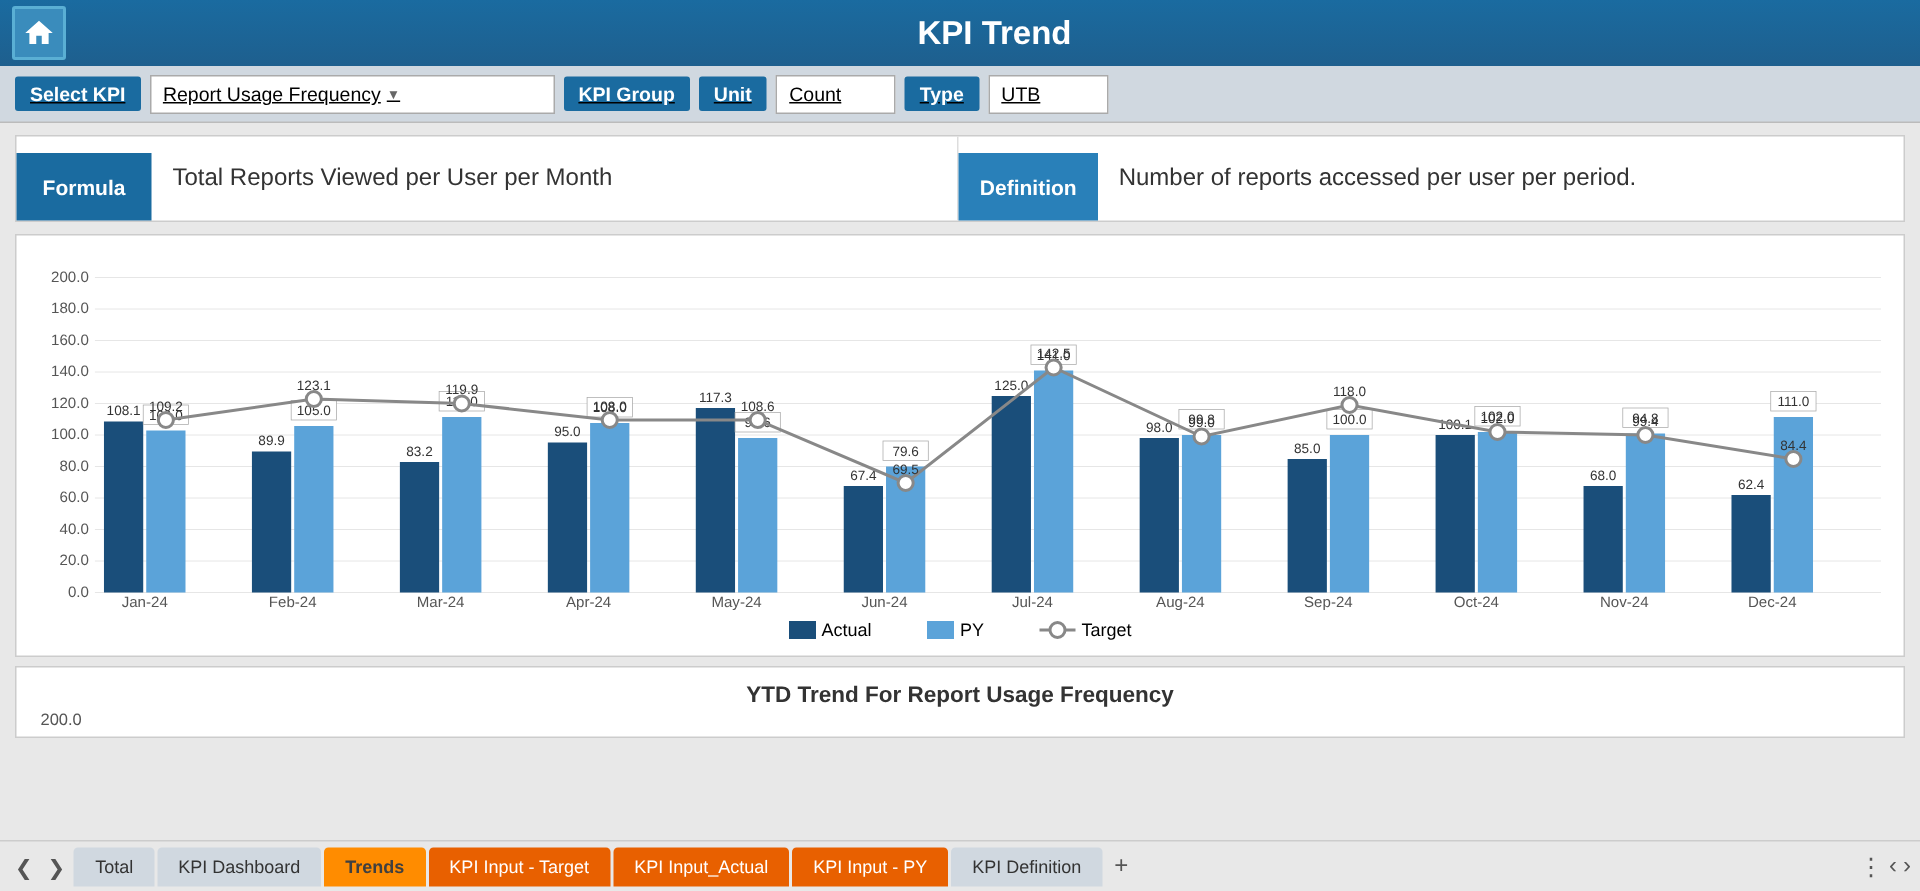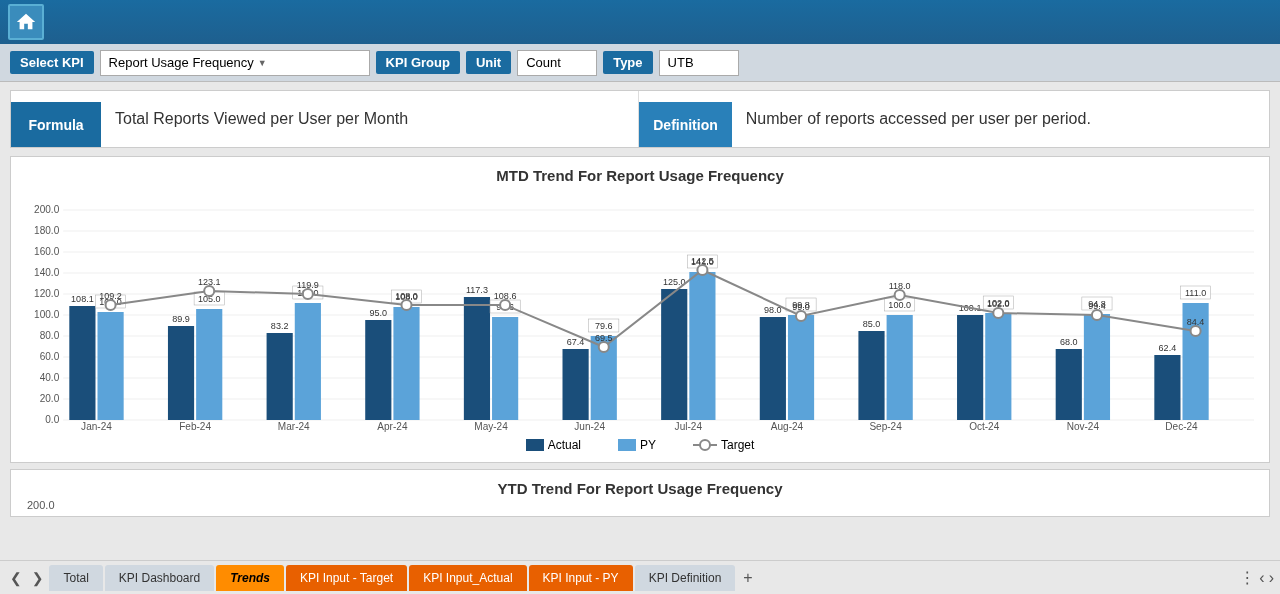--- a/index.html
+++ b/index.html
@@ -32,20 +32,21 @@
 
     
     .toolbar {
       background: #d0d8e0;
       padding: 6px 10px;
       display: flex;
       align-items: center;
       gap: 6px;
       height: 38px;
       border-bottom: 1px solid #bbb;
+      text-decoration: underline;
     }
     .toolbar-label {
       background: #1a6ba0;
       color: white;
       padding: 4px 10px;
       font-size: 13px;
       font-weight: bold;
       border-radius: 2px;
       white-space: nowrap;
     }
@@ -202,23 +203,22 @@
       font-size: 12px;
       border-radius: 3px 3px 0 0;
       cursor: pointer;
       white-space: nowrap;
       height: 26px;
       display: flex;
       align-items: center;
     }
     .tab-item.active {
       background: #ff8c00;
-      color: #000000;
-      font-weight: bold;
-      font-style: italic;
+      color: #404040;
+      font-weight: bold;
     }
     .tab-item.normal {
       background: #d0d8e0;
       color: #333;
     }
     .tab-item.orange {
       background: #e86000;
       color: white;
     }
     .tab-add {
@@ -252,20 +252,21 @@
   </style>
 </head>
 <body>
 
 <div class="header">
   <div class="header-home">
     <svg width="22" height="22" viewBox="0 0 24 24" fill="white">
       <path d="M10 20v-6h4v6h5v-8h3L12 3 2 12h3v8z"></path>
     </svg>
   </div>
+  <div class="header-title">KPI Trend</div>
 </div>
 
 <div class="toolbar">
   <div class="toolbar-label">Select KPI</div>
   <div class="toolbar-dropdown wide">
     <span>Report Usage Frequency</span>
   </div>
   <div class="toolbar-label">KPI Group</div>
   <div class="toolbar-label">Unit</div>
   <div class="toolbar-input small">Count</div>
@@ -275,21 +276,20 @@
 
 <div class="formula-row">
   <div class="formula-tab">Formula</div>
   <div class="formula-content">Total Reports Viewed per User per Month</div>
   <div class="formula-divider"></div>
   <div class="formula-tab definition">Definition</div>
   <div class="formula-content">Number of reports accessed per user per period.</div>
 </div>
 
 <div class="chart-container">
-  <div class="chart-title">MTD Trend For Report Usage Frequency</div>
   <div class="chart-svg-wrapper">
     <svg width="100%" height="240" viewBox="0 0 1230 240" preserveAspectRatio="none">
 
       <defs>
         <style>
           .grid { stroke: #ddd; stroke-width: 0.5; }
           .bar-actual { fill: #1a4e7a; }
           .bar-py { fill: #5ba3d9; }
           .target-line { stroke: #888; stroke-width: 2; fill: none; }
           .target-dot { fill: white; stroke: #888; stroke-width: 2; }

